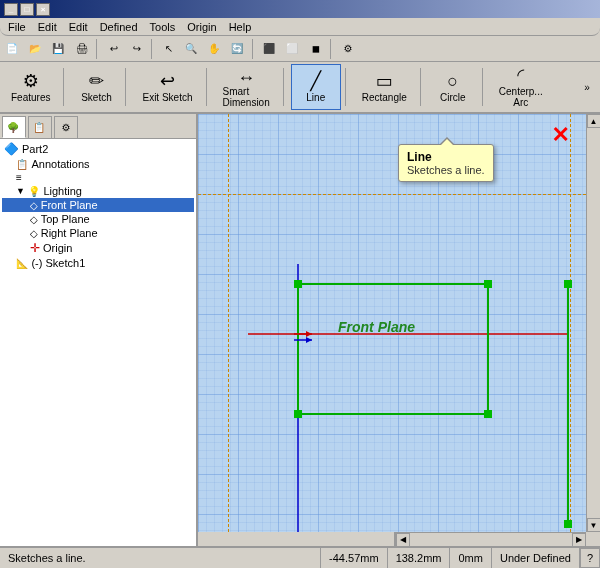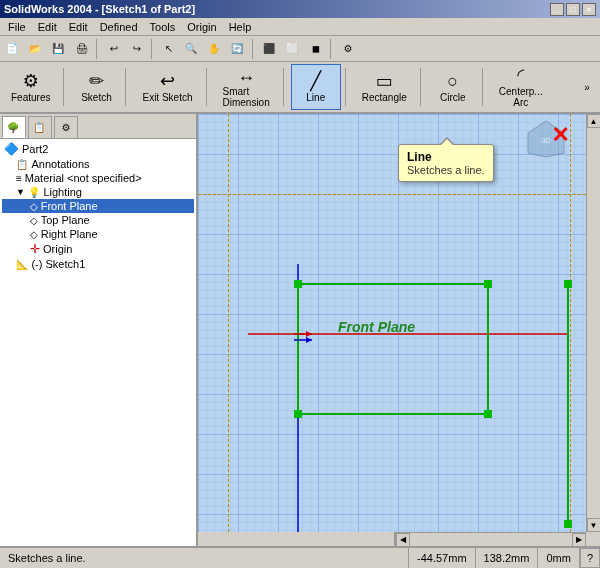--- a/index.html
+++ b/index.html
@@ -29,20 +29,21 @@
 
     
     .menu-bar {
       background: #d4d0c8;
       height: 18px;
       display: flex;
       align-items: center;
       padding: 0 2px;
       border-bottom: 1px solid #999;
       font-size: 11px;
+      border-radius: 8px;
     }
     .menu-item {
       padding: 1px 6px;
       cursor: pointer;
     }
 
     
     .toolbar {
       background: #d4d0c8;
       height: 26px;
@@ -291,21 +292,20 @@
       color: red;
       font-size: 22px;
       font-weight: bold;
       cursor: pointer;
     }
   </style>
 </head>
 <body>
 
 <div class="title-bar">
-  <div>SolidWorks 2004 - [Sketch1 of Part2]</div>
   <div class="title-bar-buttons">
     <div class="title-btn">_</div>
     <div class="title-btn">□</div>
     <div class="title-btn">×</div>
   </div>
 </div>
 
 <div class="menu-bar">
   <span class="menu-item">File</span>
   <span class="menu-item">Edit</span>
@@ -398,21 +398,20 @@
         <span>Part2</span>
       </div>
 
       <div class="tree-item" style="padding-left:14px">
         <span style="font-size:10px">📋</span>
         <span>Annotations</span>
       </div>
 
       <div class="tree-item" style="padding-left:14px">
         <span style="font-size:10px">≡</span>
-        <span>Material &lt;not specified&gt;</span>
       </div>
 
       <div class="tree-item" style="padding-left:14px">
         <span style="font-size:9px">▼</span>
         <span style="font-size:10px">💡</span>
         <span>Lighting</span>
       </div>
 
       <div class="tree-item selected" style="padding-left:28px">
         <span style="font-size:10px">◇</span>
@@ -483,26 +482,20 @@
           <polygon points="114,226 108,223 108,229" fill="#0000cc"></polygon>
         </svg>
 
         <div class="plane-label" style="left:140px; top:205px; color:#228822; font-size:14px; font-style:italic;">Front Plane</div>
 
         <div class="tooltip-box">
           <div class="tooltip-title">Line</div>
           <div class="tooltip-desc">Sketches a line.</div>
         </div>
 
-        <div style="position:absolute;top:5px;right:20px;opacity:0.5;font-size:24px;">
-          <svg width="40" height="40">
-            <polygon points="20,2 38,14 38,34 20,38 2,34 2,14" fill="#88aacc" stroke="#446688" stroke-width="1"></polygon>
-            <text x="20" y="24" text-anchor="middle" font-size="8" fill="#fff">3D</text>
-          </svg>
-        </div>
 
         <div class="x-overlay">✕</div>
 
       </div>
 
       <div class="vscroll">
         <div class="scroll-btn">▲</div>
         <div class="scroll-track"></div>
         <div class="scroll-btn">▼</div>
       </div>
@@ -519,14 +512,15 @@
     </div>
   </div>
 
 </div>
 
 <div class="status-bar">
   <div class="status-seg">Sketches a line.</div>
   <div class="status-seg">-44.57mm</div>
   <div class="status-seg">138.2mm</div>
   <div class="status-seg">0mm</div>
+  <div class="status-seg">Under Defined</div>
   <div class="status-seg" style="padding:0 6px;cursor:pointer;background:#d4d0c8;border:1px solid #999;">?</div>
 </div>
 
 </body></html>

